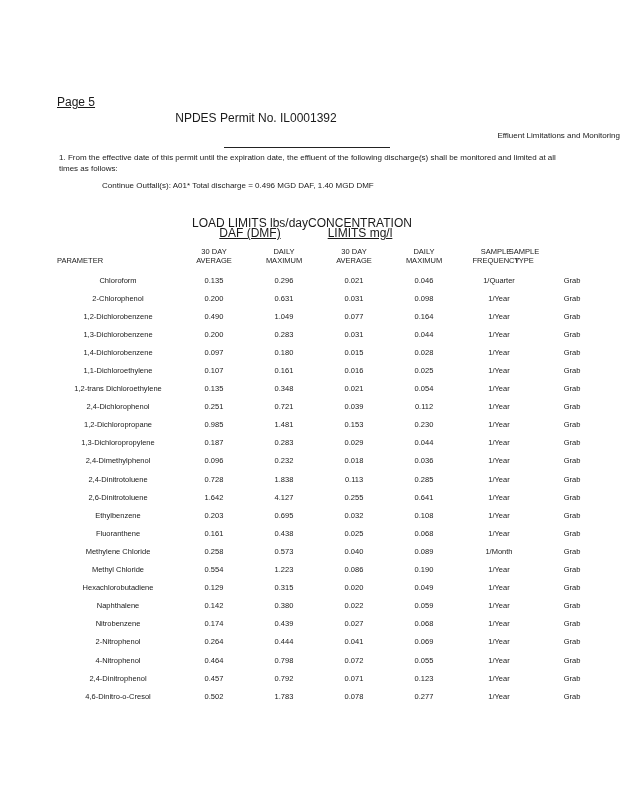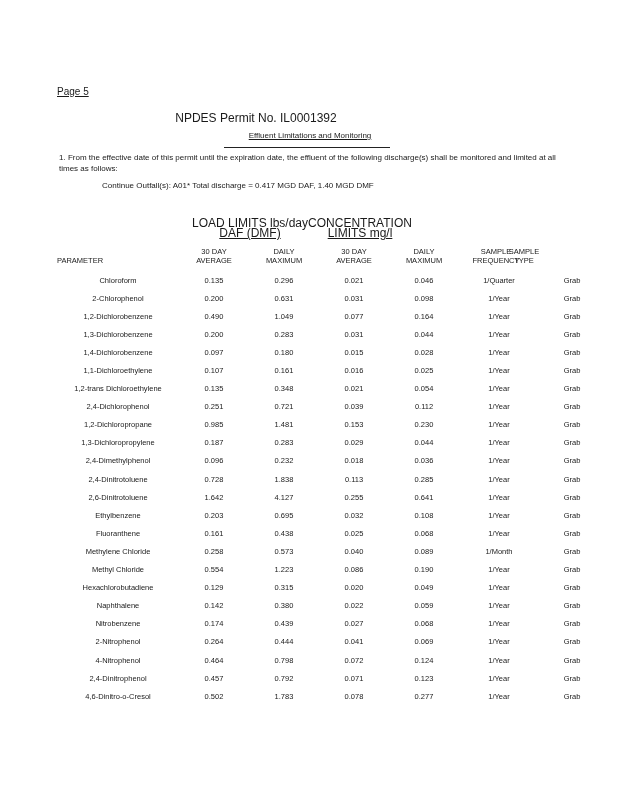--- a/index.html
+++ b/index.html
@@ -1,21 +1,21 @@
 <!DOCTYPE html>
 <html><head>
 <meta charset="utf-8">
 <style>
   html, body { margin: 0; padding: 0; background: #ffffff; }
   body { width: 620px; height: 800px; position: relative; overflow: hidden;
          font-family: "Liberation Sans", sans-serif; color: #1a1a1a; font-size: 8px; }
   .abs { position: absolute; white-space: nowrap; }
-  .page-num { left: 57px; top: 86px; font-size: 10px; text-decoration: underline; }
+  .page-num { left: 57px; top: 95px; font-size: 12px; text-decoration: underline; }
   .permit { left: 0; width: 512px; text-align: center; top: 111px; font-size: 12px; }
-  .title { left: 0; width: 620px; text-align: center; top: 131px; font-size: 8px; text-decoration: underline; }
+  .title { left: 0; width: 620px; text-align: right; top: 131px; font-size: 8px; }
   .rule { left: 224px; top: 147px; width: 166px; height: 0; border-top: 1px solid #222; }
   .para { left: 59px; top: 152px; width: 500px; font-size: 8px; line-height: 11px; white-space: normal; }
   .outfall { left: 102px; top: 181px; font-size: 8px; }
   .grp { text-align: center; font-size: 12px; line-height: 10px; }
   .grp .u { text-decoration: underline; }
   .hdr { text-align: center; font-size: 7.5px; line-height: 9px; }
   table { position: absolute; left: 57px; top: 271px; border-collapse: collapse; font-size: 7.5px; }
   td { padding: 0; height: 18.1px; vertical-align: middle; }
   td.p { width: 122px; text-align: center; }
   td.n { width: 70px; text-align: center; }
@@ -23,21 +23,21 @@
   td.t { width: 66px; text-align: center; }
 </style>
 </head>
 <body>
 
 <div class="abs page-num">Page 5</div>
 <div class="abs permit">NPDES Permit No. IL0001392</div>
 <div class="abs title">Effluent Limitations and Monitoring</div>
 <div class="abs rule"></div>
 <div class="abs para">1.  From the effective date of this permit until the expiration date, the effluent of the following discharge(s) shall be monitored and limited at all times as follows:</div>
-<div class="abs outfall">Continue Outfall(s): A01*  Total discharge = 0.417 MGD DAF, 1.40 MGD DMF</div>
+<div class="abs outfall">Continue Outfall(s): A01*  Total discharge = 0.496 MGD DAF, 1.40 MGD DMF</div>
 
 <div class="abs grp" style="left:180px; top:218px; width:140px;">
   <div>LOAD LIMITS lbs/day</div>
   <div class="u">DAF (DMF)</div>
 </div>
 <div class="abs grp" style="left:290px; top:218px; width:140px;">
   <div>CONCENTRATION</div>
   <div class="u">LIMITS mg/l</div>
 </div>
 
@@ -256,21 +256,21 @@
         <td class="n">0.041</td>
         <td class="n">0.069</td>
         <td class="f">1/Year</td>
         <td class="t">Grab</td>
       </tr>
       <tr>
         <td class="p">4-Nitrophenol</td>
         <td class="n">0.464</td>
         <td class="n">0.798</td>
         <td class="n">0.072</td>
-        <td class="n">0.124</td>
+        <td class="n">0.055</td>
         <td class="f">1/Year</td>
         <td class="t">Grab</td>
       </tr>
       <tr>
         <td class="p">2,4-Dinitrophenol</td>
         <td class="n">0.457</td>
         <td class="n">0.792</td>
         <td class="n">0.071</td>
         <td class="n">0.123</td>
         <td class="f">1/Year</td>

